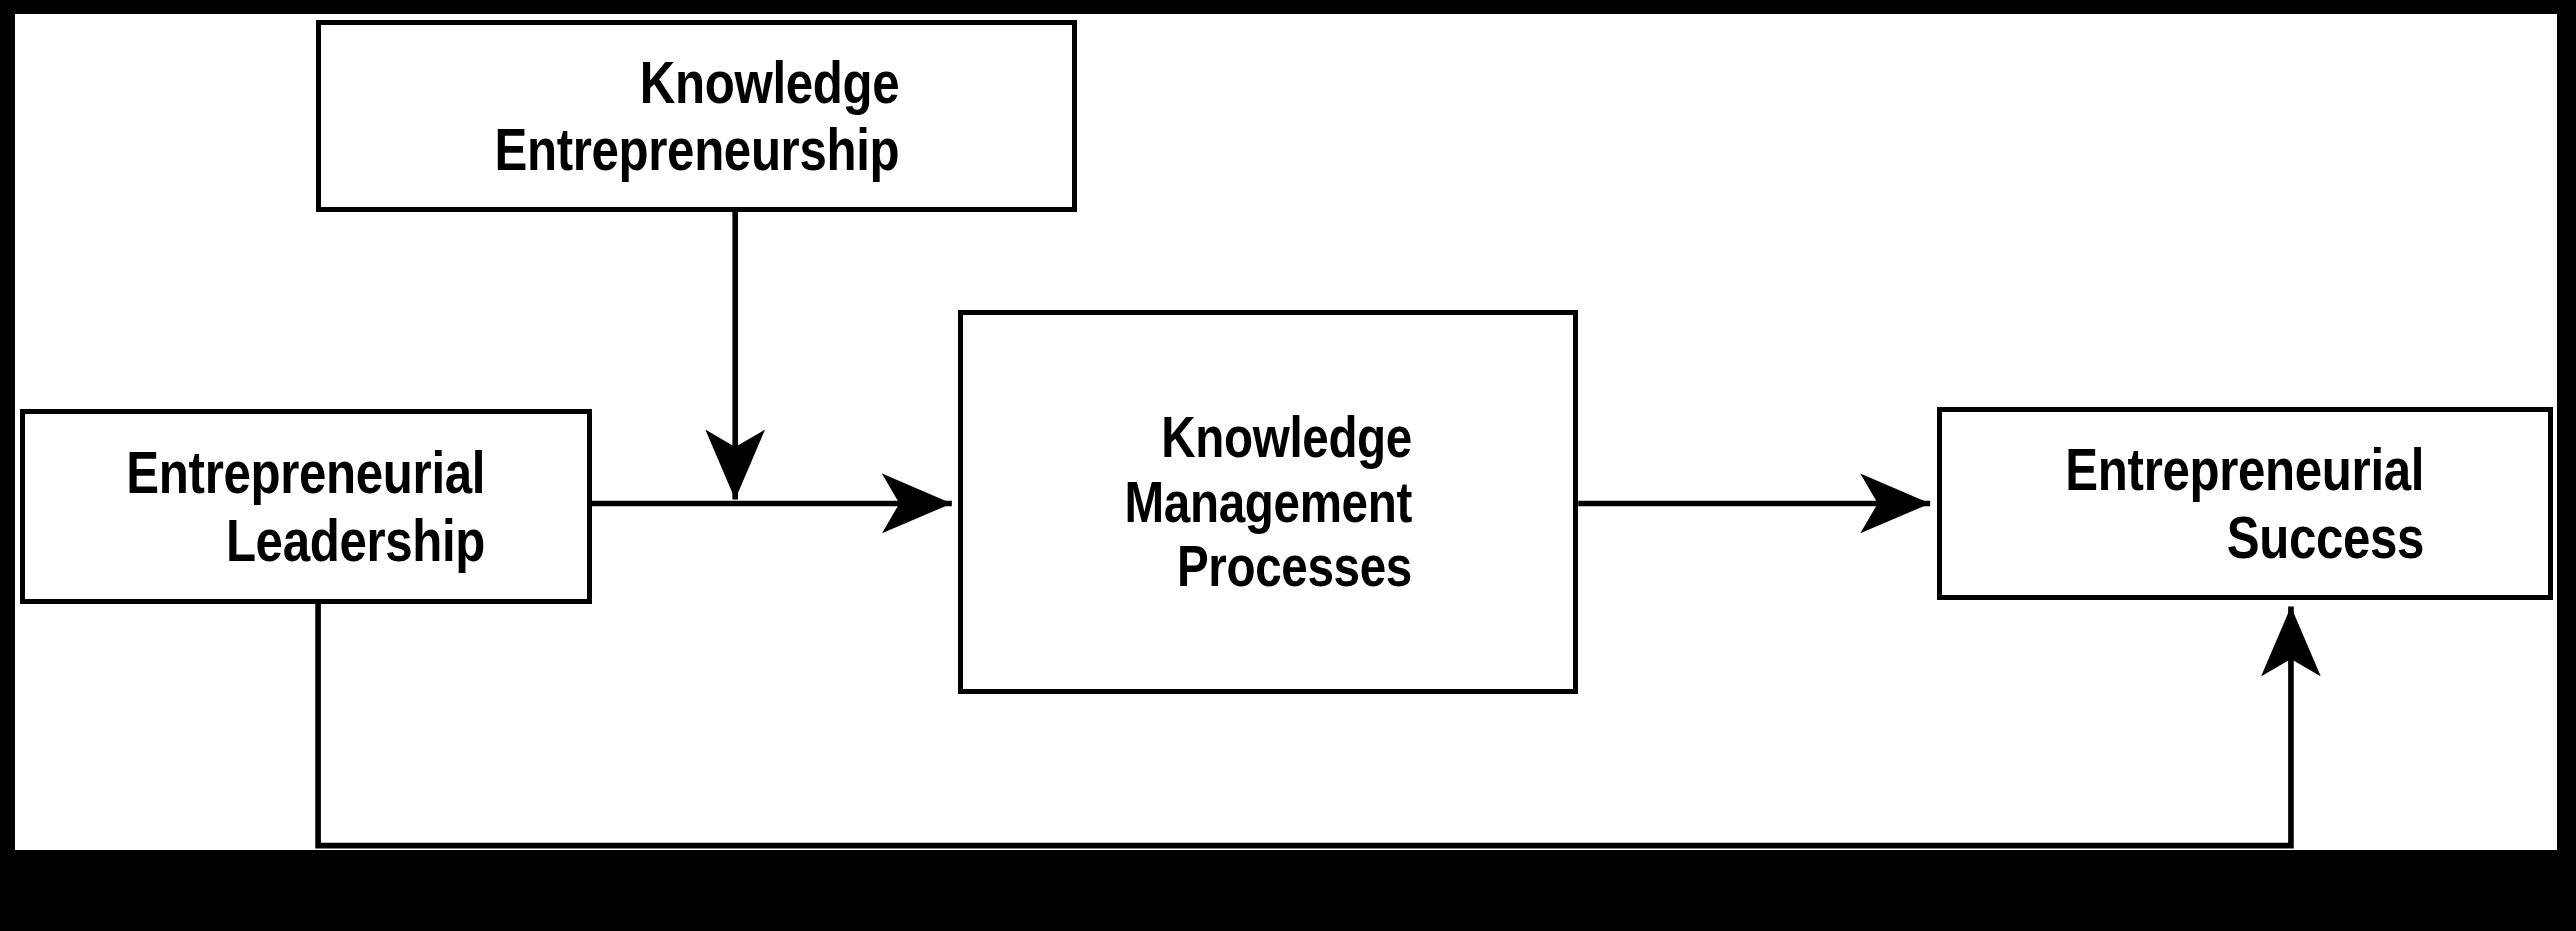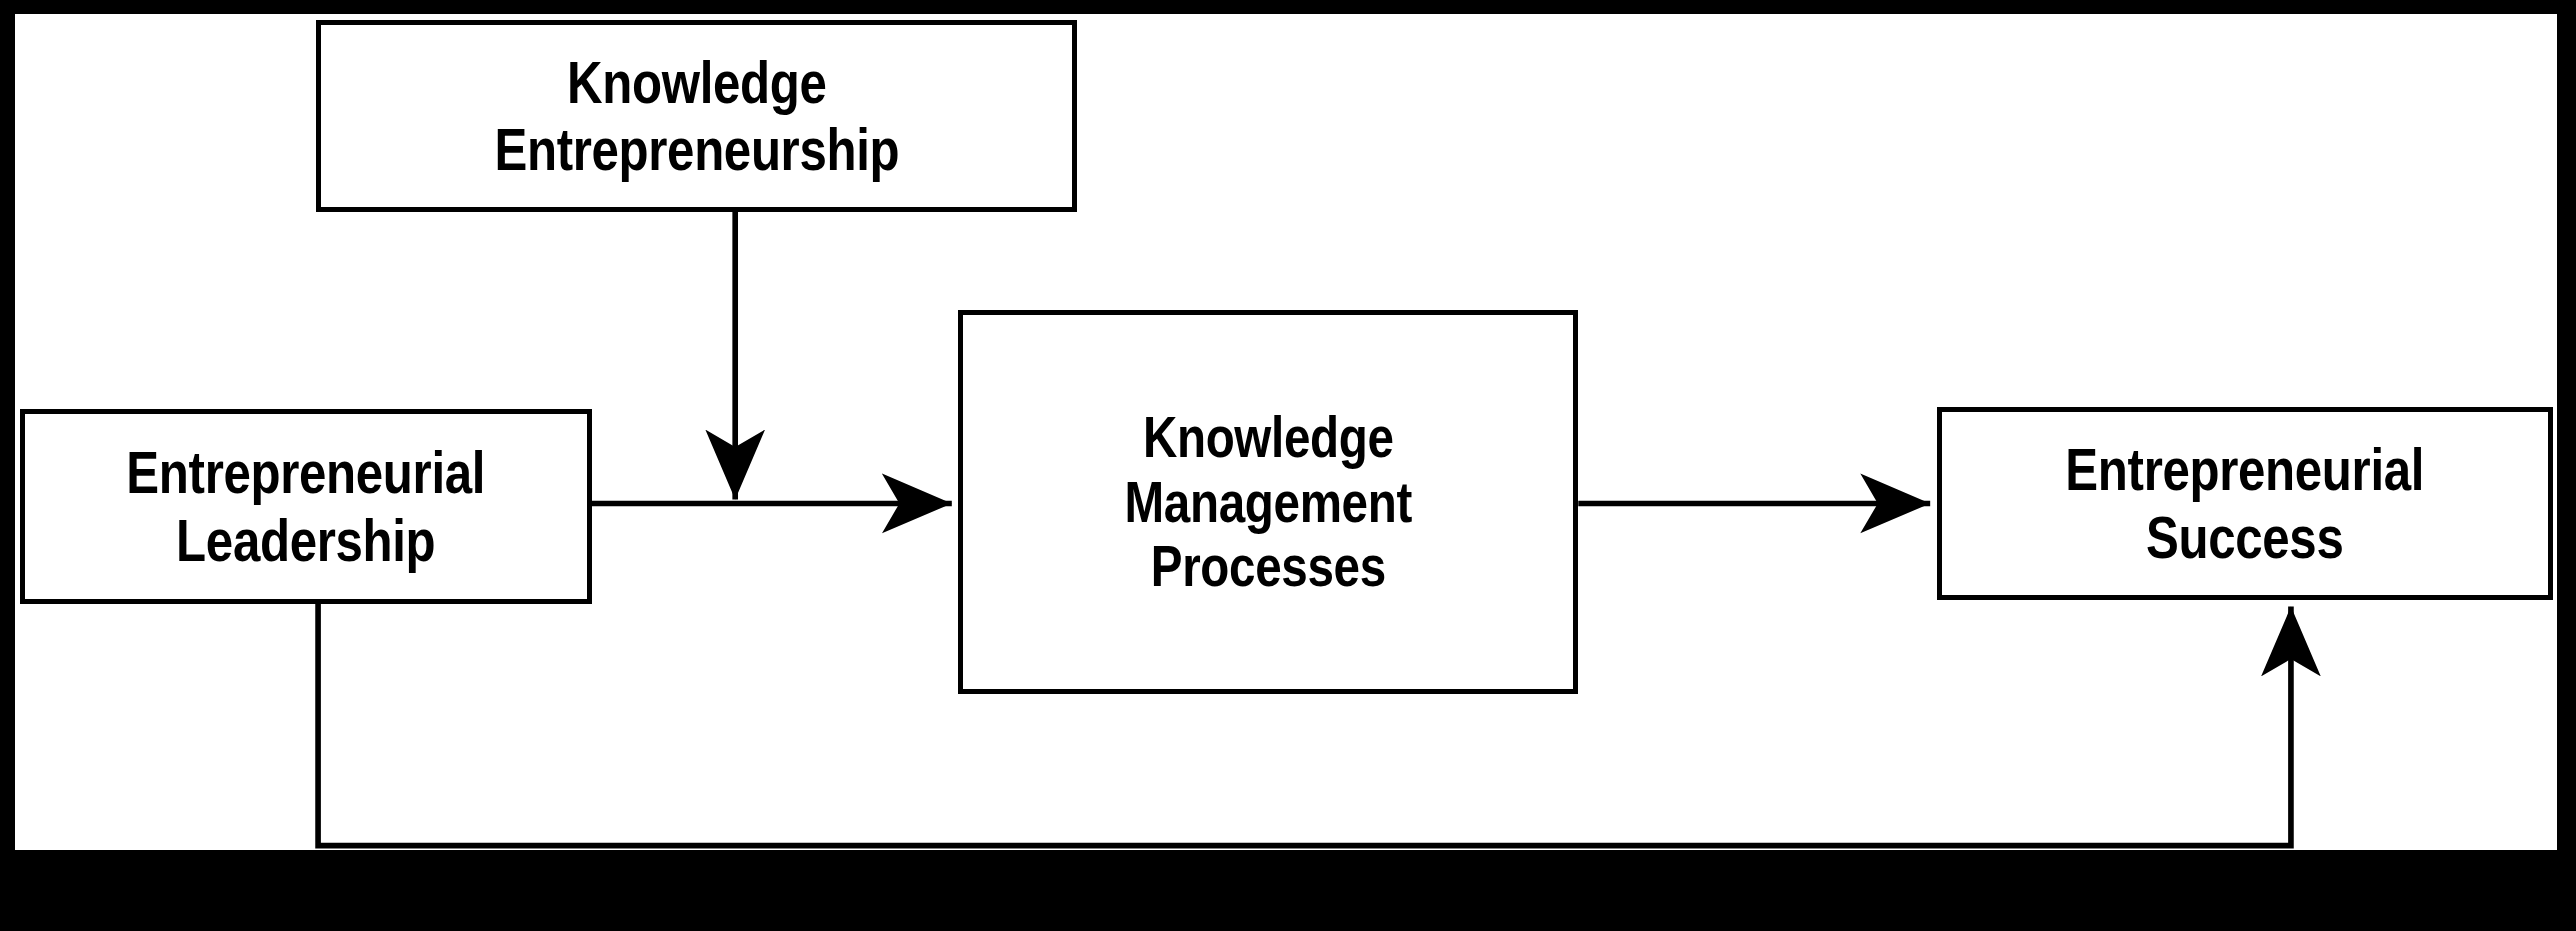--- a/index.html
+++ b/index.html
@@ -32,21 +32,21 @@
     height: 932px;
   }
   .node {
     position: absolute;
     background: #ffffff;
     border: 5.6px solid #000000;
     box-sizing: border-box;
     display: flex;
     align-items: center;
     justify-content: center;
-    text-align: center;
+    text-align: right;
   }
   .node-label {
     font-weight: bold;
     color: #000000;
     font-size: 60px;
     line-height: 1.12;
     letter-spacing: -0.4px;
     transform: scaleX(0.82);
     transform-origin: center center;
     white-space: pre-line;

